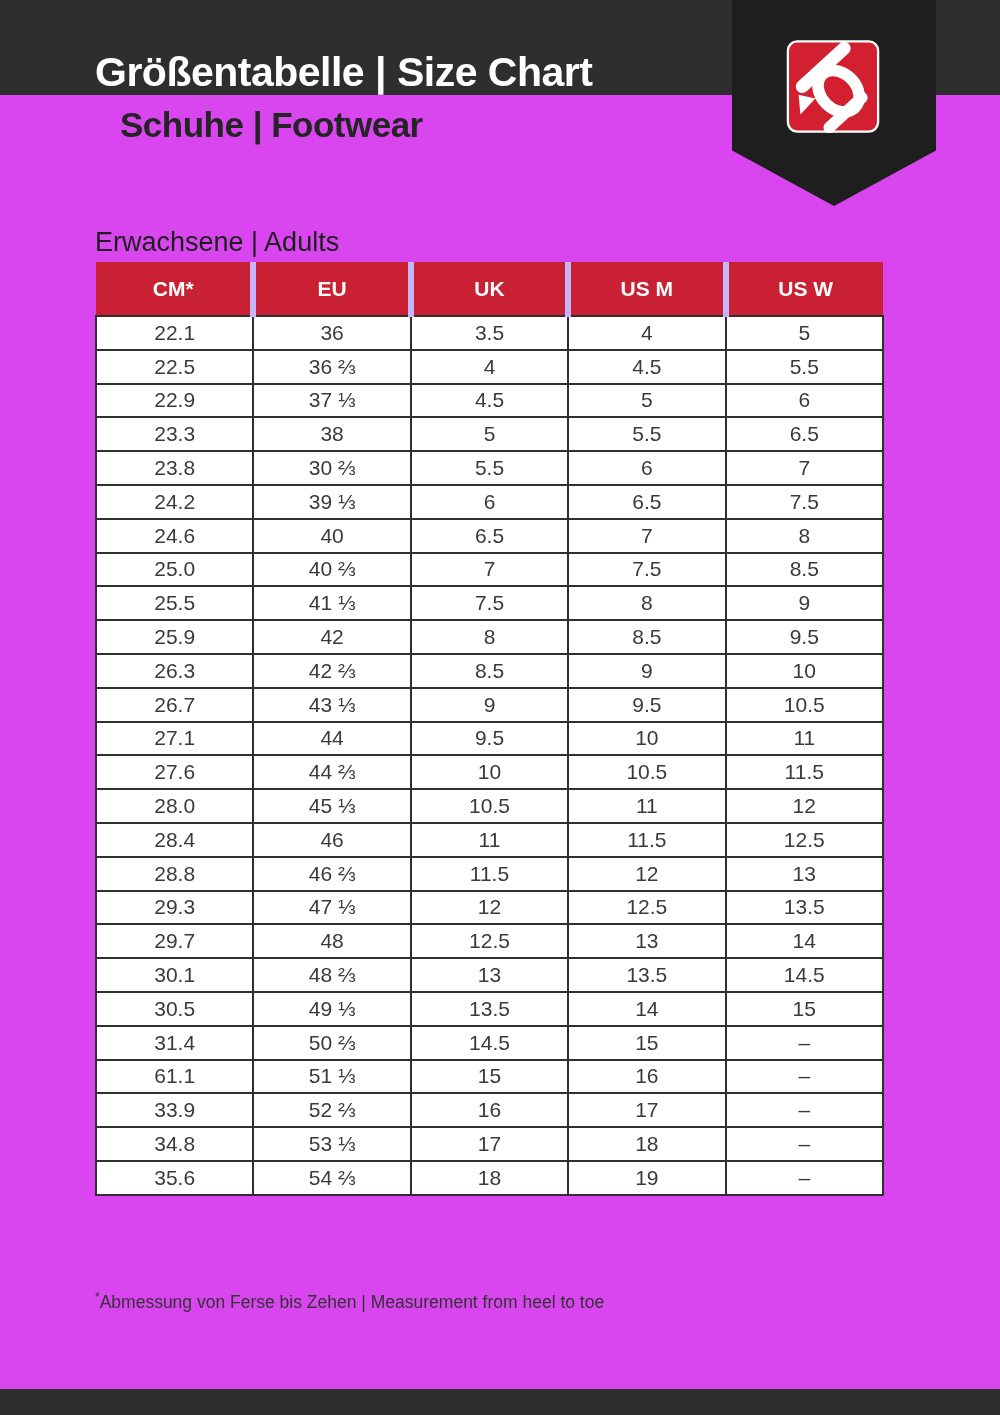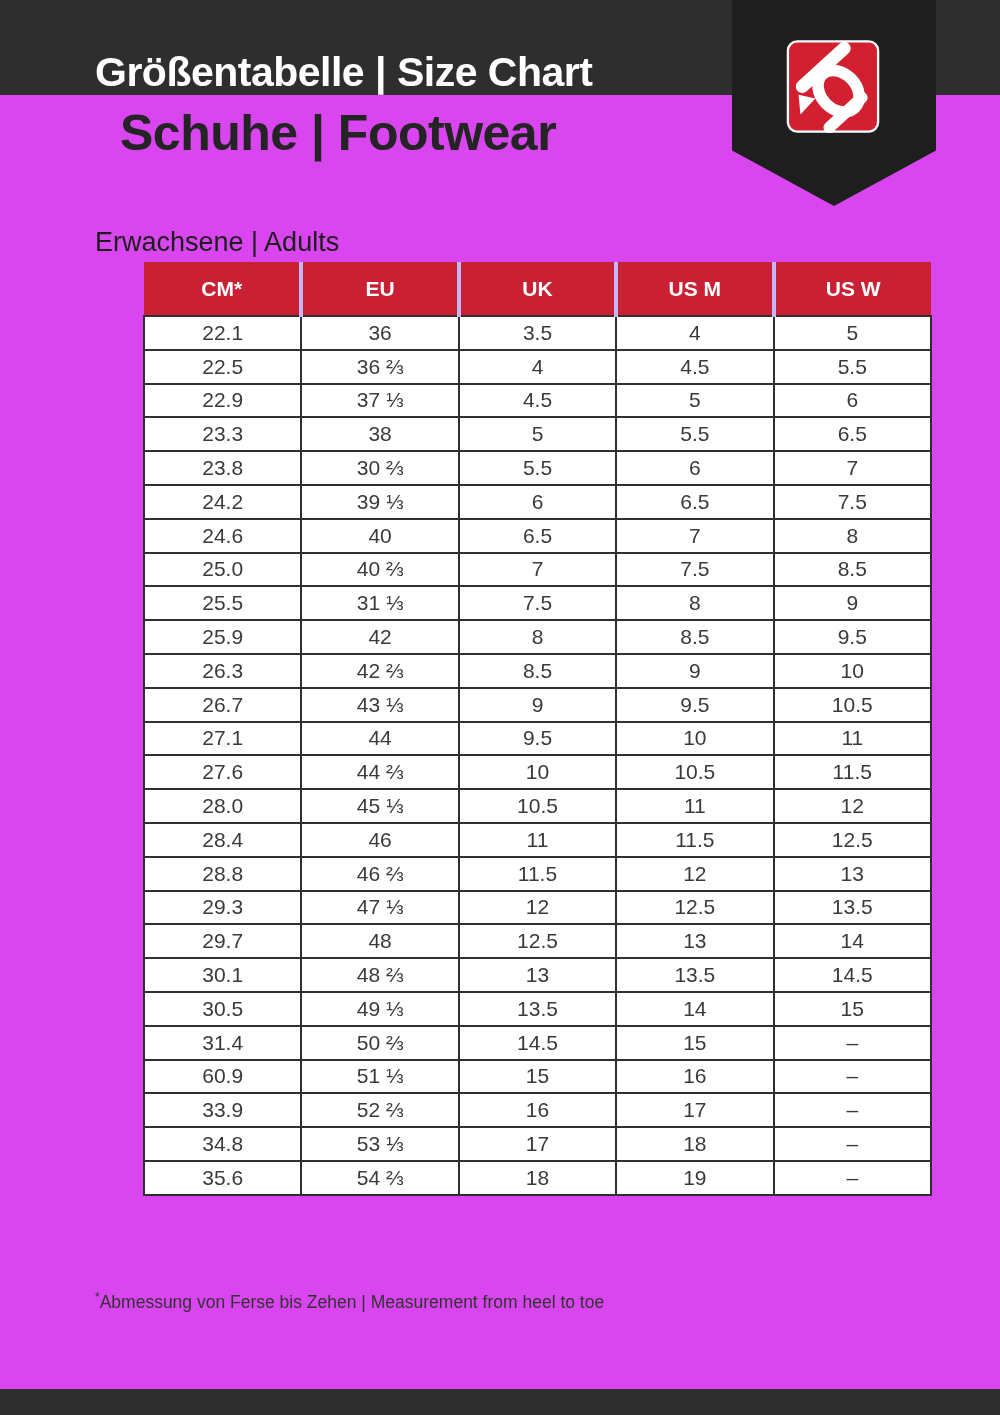--- a/index.html
+++ b/index.html
@@ -45,21 +45,21 @@
     letter-spacing: -0.5px;
     color: #ffffff;
     z-index: 2;
     line-height: 1.1;
     white-space: nowrap;
   }
 
   .title2 {
     position: absolute;
     left: 120px; top: 106px;
-    font-size: 50px;
+    font-size: 35px;
     font-weight: 700;
     letter-spacing: -0.5px;
     color: #242424;
     z-index: 2;
     line-height: 1.1;
     white-space: nowrap;
   }
 
   .banner {
     position: absolute;
@@ -85,33 +85,32 @@
     color: #1d1d1d;
     white-space: nowrap;
   }
 
   table.size-table {
     position: absolute;
     left: 95px; top: 262px;
     width: 789px;
     border-collapse: collapse;
     table-layout: fixed;
-    margin-left: 48px;
   }
 
   table.size-table thead th {
     background: var(--red);
     color: #ffffff;
     font-size: 21px;
     font-weight: 700;
     height: 54px;
     text-align: center;
     vertical-align: middle;
     border: none;
-    border-left: 4px solid #c4b5fd;
+    border-left: 6px solid #c4b5fd;
     border-bottom: 2px solid var(--border-dark);
   }
   table.size-table thead th:first-child { border-left: none; }
 
   table.size-table tbody td {
     height: 33.8px;
     border: 2px solid var(--border-dark);
     text-align: center;
     vertical-align: middle;
     font-size: 21px;
@@ -216,21 +215,21 @@
         </tr>
         <tr>
           <td>25.0</td>
           <td>40 ⅔</td>
           <td>7</td>
           <td>7.5</td>
           <td>8.5</td>
         </tr>
         <tr>
           <td>25.5</td>
-          <td>31 ⅓</td>
+          <td>41 ⅓</td>
           <td>7.5</td>
           <td>8</td>
           <td>9</td>
         </tr>
         <tr>
           <td>25.9</td>
           <td>42</td>
           <td>8</td>
           <td>8.5</td>
           <td>9.5</td>
@@ -313,21 +312,21 @@
           <td>15</td>
         </tr>
         <tr>
           <td>31.4</td>
           <td>50 ⅔</td>
           <td>14.5</td>
           <td>15</td>
           <td>–</td>
         </tr>
         <tr>
-          <td>60.9</td>
+          <td>61.1</td>
           <td>51 ⅓</td>
           <td>15</td>
           <td>16</td>
           <td>–</td>
         </tr>
         <tr>
           <td>33.9</td>
           <td>52 ⅔</td>
           <td>16</td>
           <td>17</td>

